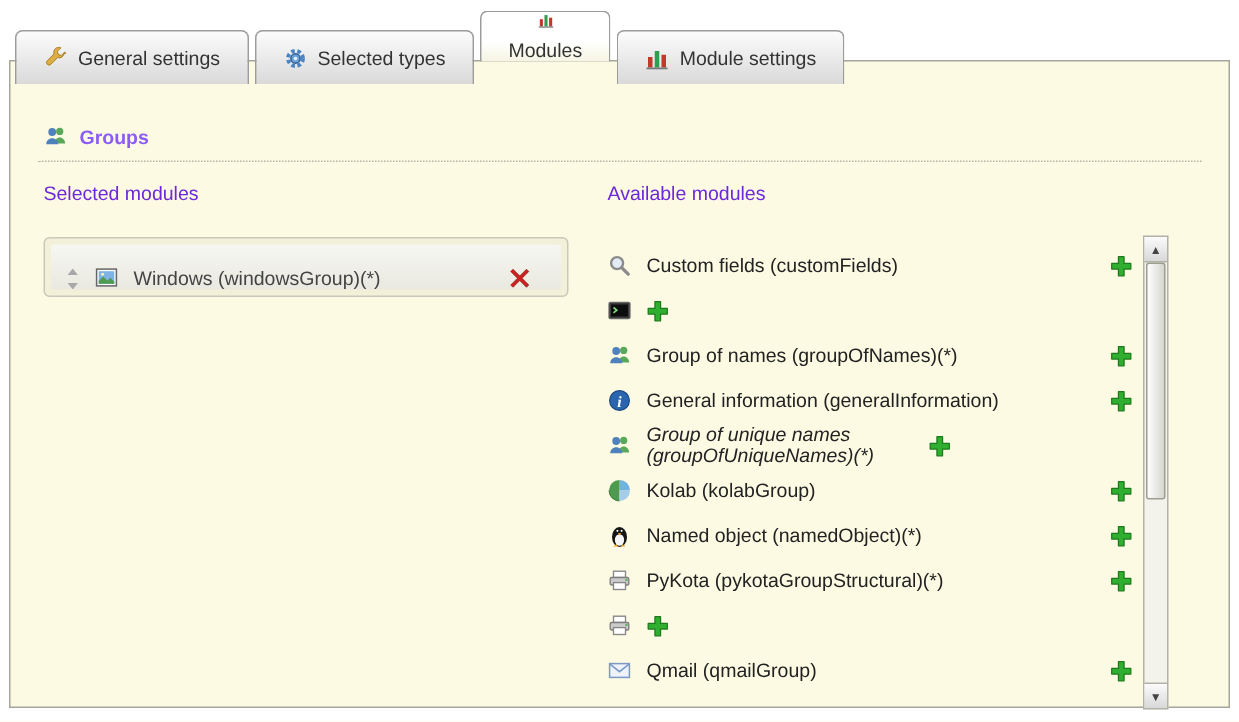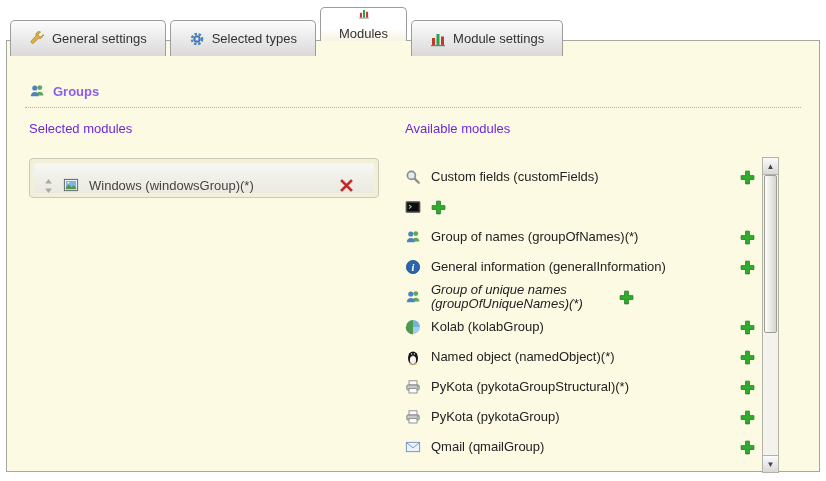--- a/index.html
+++ b/index.html
@@ -290,21 +290,20 @@
         <span class="label">PyKota (pykotaGroupStructural)(*)</span>
         <svg class="plus-btn">
             <use href="#i-plus"></use>
           </svg>
       </div>
 
       <div class="avail-row">
         <svg class="ic">
             <use href="#i-printer"></use>
           </svg>
-        <span class="label">PyKota (pykotaGroup)</span>
         <svg class="plus-btn">
             <use href="#i-plus"></use>
           </svg>
       </div>
 
       <div class="avail-row">
         <svg class="ic">
             <use href="#i-mail"></use>
           </svg>
         <span class="label">Qmail (qmailGroup)</span>

